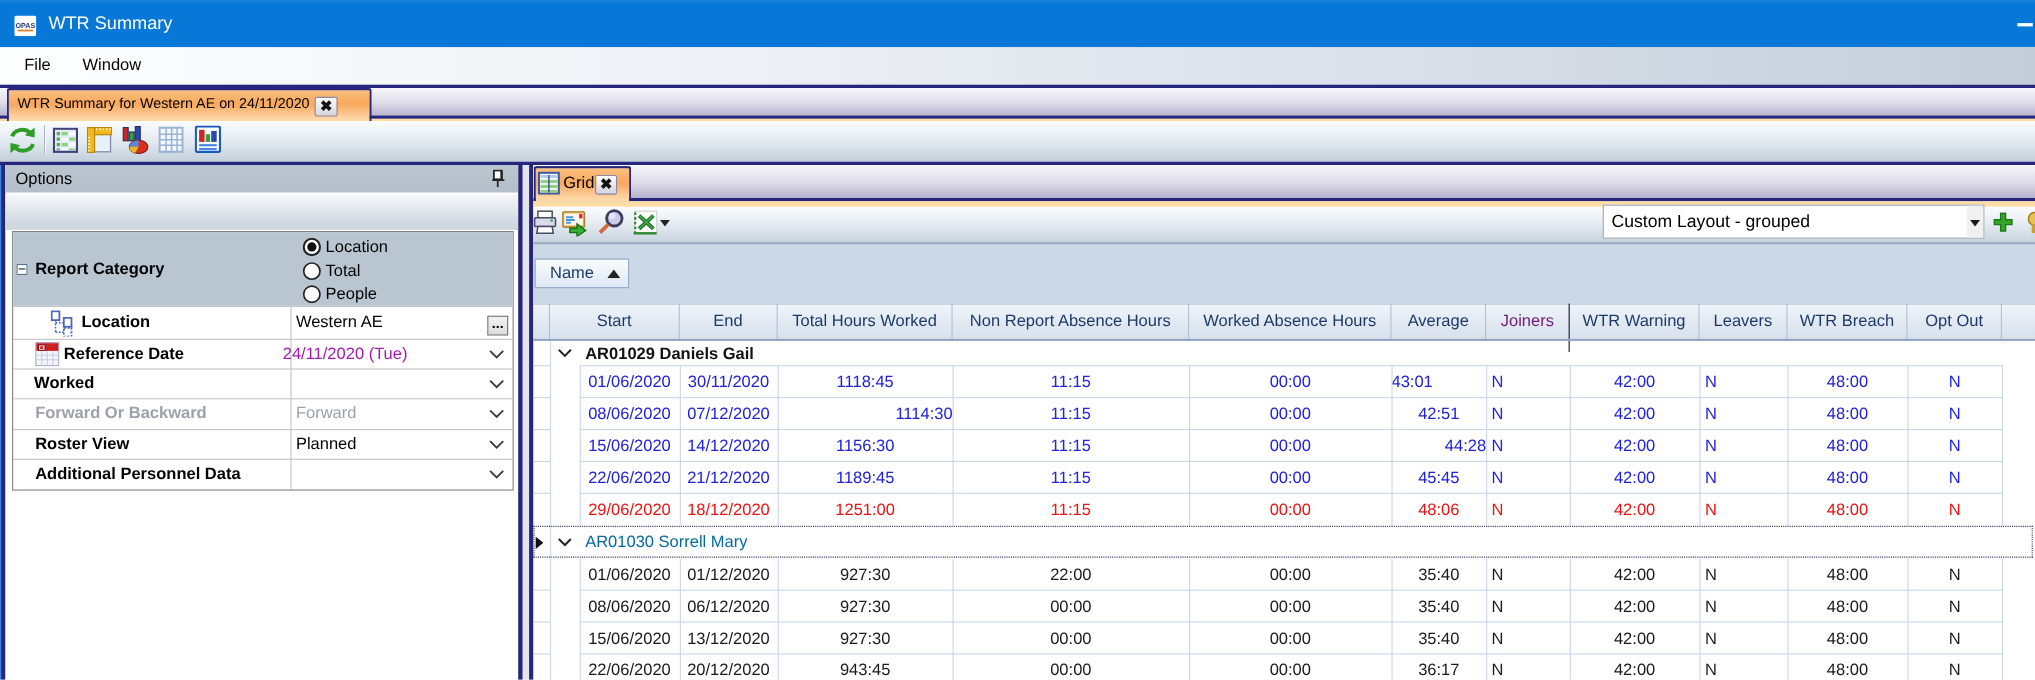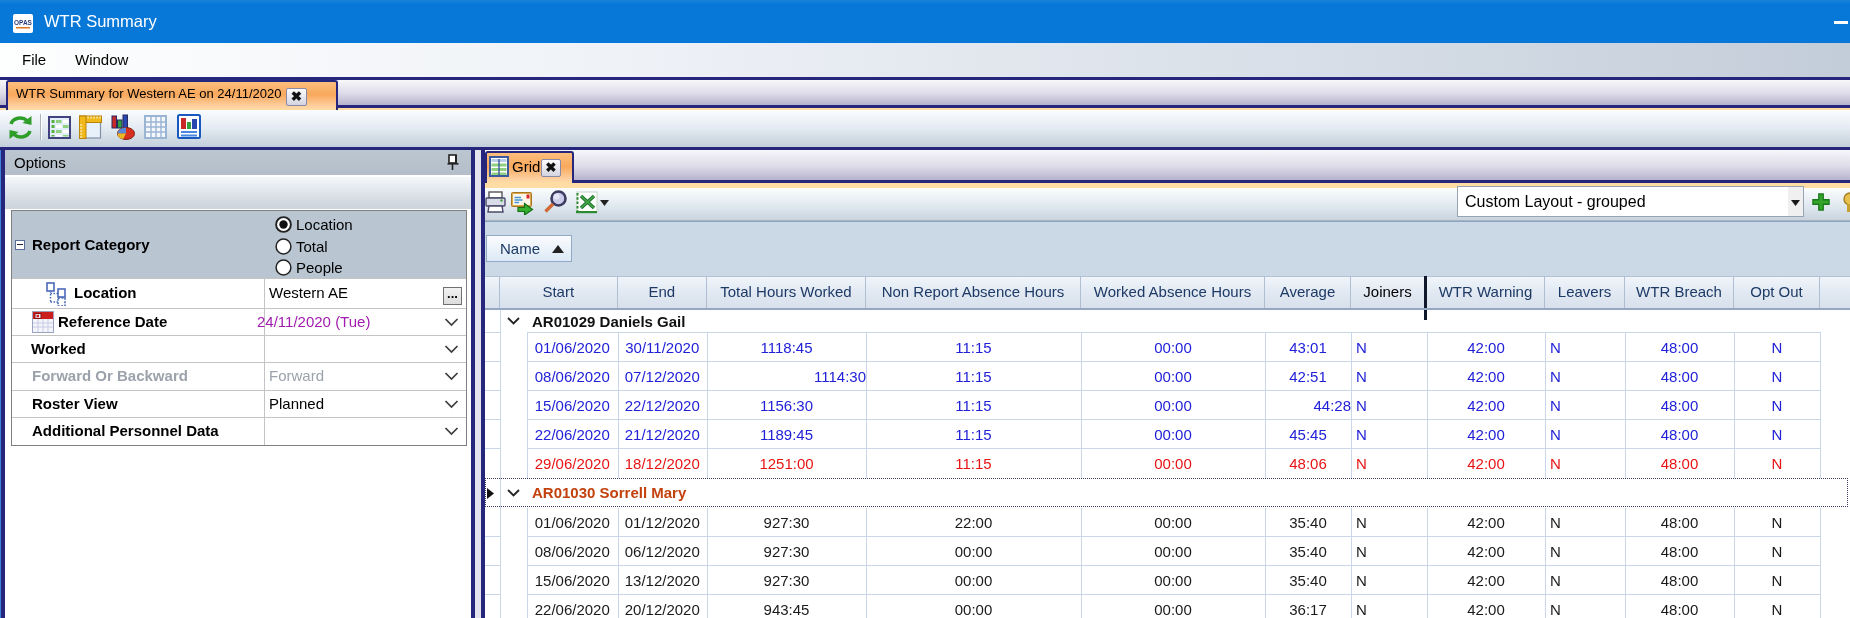--- a/index.html
+++ b/index.html
@@ -217,55 +217,55 @@
 <svg class="a" style="left:552px;top:245px" width="12" height="8" viewBox="0 0 12 8">
     <path d="M6 0 L12 8 H0 Z" fill="#222"></path>
   </svg>
 <div class="a" style="left:484.5px;top:275.5px;width:1365.5px;height:32px;background:linear-gradient(180deg,#f0f5fa 0,#e3eaf3 45%,#d7e0ec 100%);border-top:1px solid #b4c2d4"></div>
 <div class="a" style="left:500px;top:275.5px;width:117.5px;height:32px;line-height:32px;text-align:center;color:#1d3a66;border-right:1px solid #aebfd4;overflow:hidden">Start</div>
 <div class="a" style="left:617.5px;top:275.5px;width:89.5px;height:32px;line-height:32px;text-align:center;color:#1d3a66;border-right:1px solid #aebfd4;overflow:hidden">End</div>
 <div class="a" style="left:707px;top:275.5px;width:159px;height:32px;line-height:32px;text-align:center;color:#1d3a66;border-right:1px solid #aebfd4;overflow:hidden">Total Hours Worked</div>
 <div class="a" style="left:866px;top:275.5px;width:215px;height:32px;line-height:32px;text-align:center;color:#1d3a66;border-right:1px solid #aebfd4;overflow:hidden">Non Report Absence Hours</div>
 <div class="a" style="left:1081px;top:275.5px;width:184px;height:32px;line-height:32px;text-align:center;color:#1d3a66;border-right:1px solid #aebfd4;overflow:hidden">Worked Absence Hours</div>
 <div class="a" style="left:1265px;top:275.5px;width:86px;height:32px;line-height:32px;text-align:center;color:#1d3a66;border-right:1px solid #aebfd4;overflow:hidden">Average</div>
-<div class="a" style="left:1351px;top:275.5px;width:76px;height:44px;line-height:32px;text-align:center;color:#000000;border-right:3px solid #0f172a;overflow:hidden">Joiners</div>
+<div class="a" style="left:1351px;top:275.5px;width:76px;height:44px;line-height:32px;text-align:center;color:#701a75;border-right:1px solid #0f172a;overflow:hidden">Joiners</div>
 <div class="a" style="left:1427px;top:275.5px;width:118px;height:32px;line-height:32px;text-align:center;color:#1d3a66;border-right:1px solid #aebfd4;overflow:hidden">WTR Warning</div>
 <div class="a" style="left:1545px;top:275.5px;width:80px;height:32px;line-height:32px;text-align:center;color:#1d3a66;border-right:1px solid #aebfd4;overflow:hidden">Leavers</div>
 <div class="a" style="left:1625px;top:275.5px;width:109px;height:32px;line-height:32px;text-align:center;color:#1d3a66;border-right:1px solid #aebfd4;overflow:hidden">WTR Breach</div>
 <div class="a" style="left:1734px;top:275.5px;width:86px;height:32px;line-height:32px;text-align:center;color:#1d3a66;border-right:1px solid #aebfd4;overflow:hidden">Opt Out</div>
 <div class="a" style="left:484.5px;top:275.5px;width:15.5px;height:32px;border-right:1px solid #aebfd4"></div>
 <div class="a" style="left:484.5px;top:307.5px;width:1365.5px;height:2px;background:#96a7c2"></div>
 <svg class="a" style="left:507px;top:317px" width="13" height="8" viewBox="0 0 13 8">
     <path d="M1 1 L6.5 6.5 L12 1" fill="none" stroke="#222" stroke-width="1.8"></path>
   </svg>
 <div class="a" style="left:532px;top:309.5px;height:23px;line-height:23px;font-weight:bold;color:#111">AR01029 Daniels Gail</div>
 <div class="a" style="left:527px;top:332.5px;width:90.5px;height:29px;line-height:29px;text-align:center;color:#2121d8">01/06/2020</div>
 <div class="a" style="left:617.5px;top:332.5px;width:89.5px;height:29px;line-height:29px;text-align:center;color:#2121d8">30/11/2020</div>
 <div class="a" style="left:707px;top:332.5px;width:159px;height:29px;line-height:29px;text-align:center;color:#2121d8">1118:45</div>
 <div class="a" style="left:866px;top:332.5px;width:215px;height:29px;line-height:29px;text-align:center;color:#2121d8">11:15</div>
 <div class="a" style="left:1081px;top:332.5px;width:184px;height:29px;line-height:29px;text-align:center;color:#2121d8">00:00</div>
-<div class="a" style="left:1265px;top:332.5px;width:86px;height:35px;line-height:29px;text-align:center;color:#2121d8">43:01</div>
+<div class="a" style="left:1265px;top:332.5px;width:86px;height:35px;line-height:29px;color:#2121d8">43:01</div>
 <div class="a" style="left:1351px;top:332.5px;width:76px;height:29px;line-height:29px;text-align:left;padding-left:5px;color:#2121d8">N</div>
 <div class="a" style="left:1427px;top:332.5px;width:118px;height:29px;line-height:29px;text-align:center;color:#2121d8">42:00</div>
 <div class="a" style="left:1545px;top:332.5px;width:80px;height:29px;line-height:29px;text-align:left;padding-left:5px;color:#2121d8">N</div>
 <div class="a" style="left:1625px;top:332.5px;width:109px;height:29px;line-height:29px;text-align:center;color:#2121d8">48:00</div>
 <div class="a" style="left:1734px;top:332.5px;width:86px;height:29px;line-height:29px;text-align:center;color:#2121d8">N</div>
 <div class="a" style="left:527px;top:361.5px;width:90.5px;height:29px;line-height:29px;text-align:center;color:#2121d8">08/06/2020</div>
 <div class="a" style="left:617.5px;top:361.5px;width:89.5px;height:29px;line-height:29px;text-align:center;color:#2121d8">07/12/2020</div>
 <div class="a" style="left:707px;top:361.5px;width:159px;height:29px;line-height:29px;text-align:right;color:#2121d8">1114:30</div>
 <div class="a" style="left:866px;top:361.5px;width:215px;height:29px;line-height:29px;text-align:center;color:#2121d8">11:15</div>
 <div class="a" style="left:1081px;top:361.5px;width:184px;height:29px;line-height:29px;text-align:center;color:#2121d8">00:00</div>
 <div class="a" style="left:1265px;top:361.5px;width:86px;height:29px;line-height:29px;text-align:center;color:#2121d8">42:51</div>
 <div class="a" style="left:1351px;top:361.5px;width:76px;height:29px;line-height:29px;text-align:left;padding-left:5px;color:#2121d8">N</div>
 <div class="a" style="left:1427px;top:361.5px;width:118px;height:29px;line-height:29px;text-align:center;color:#2121d8">42:00</div>
 <div class="a" style="left:1545px;top:361.5px;width:80px;height:29px;line-height:29px;text-align:left;padding-left:5px;color:#2121d8">N</div>
 <div class="a" style="left:1625px;top:361.5px;width:109px;height:29px;line-height:29px;text-align:center;color:#2121d8">48:00</div>
 <div class="a" style="left:1734px;top:361.5px;width:86px;height:29px;line-height:29px;text-align:center;color:#2121d8">N</div>
 <div class="a" style="left:527px;top:390.5px;width:90.5px;height:29px;line-height:29px;text-align:center;color:#2121d8">15/06/2020</div>
-<div class="a" style="left:617.5px;top:390.5px;width:89.5px;height:29px;line-height:29px;text-align:center;color:#2121d8">22/12/2020</div>
+<div class="a" style="left:617.5px;top:390.5px;width:89.5px;height:29px;line-height:29px;text-align:center;color:#2121d8">14/12/2020</div>
 <div class="a" style="left:707px;top:390.5px;width:159px;height:29px;line-height:29px;text-align:center;color:#2121d8">1156:30</div>
 <div class="a" style="left:866px;top:390.5px;width:215px;height:29px;line-height:29px;text-align:center;color:#2121d8">11:15</div>
 <div class="a" style="left:1081px;top:390.5px;width:184px;height:29px;line-height:29px;text-align:center;color:#2121d8">00:00</div>
 <div class="a" style="left:1265px;top:390.5px;width:86px;height:29px;line-height:29px;text-align:right;color:#2121d8">44:28</div>
 <div class="a" style="left:1351px;top:390.5px;width:76px;height:29px;line-height:29px;text-align:left;padding-left:5px;color:#2121d8">N</div>
 <div class="a" style="left:1427px;top:390.5px;width:118px;height:29px;line-height:29px;text-align:center;color:#2121d8">42:00</div>
 <div class="a" style="left:1545px;top:390.5px;width:80px;height:29px;line-height:29px;text-align:left;padding-left:5px;color:#2121d8">N</div>
 <div class="a" style="left:1625px;top:390.5px;width:109px;height:29px;line-height:29px;text-align:center;color:#2121d8">48:00</div>
 <div class="a" style="left:1734px;top:390.5px;width:86px;height:29px;line-height:29px;text-align:center;color:#2121d8">N</div>
 <div class="a" style="left:527px;top:419.5px;width:90.5px;height:29px;line-height:29px;text-align:center;color:#2121d8">22/06/2020</div>
@@ -307,21 +307,21 @@
 <div class="a" style="left:1734px;top:331.5px;width:1px;height:146.0px;background:#c9d6e8"></div>
 <div class="a" style="left:1820px;top:331.5px;width:1px;height:146.0px;background:#c9d6e8"></div>
 <div class="a" style="left:527px;top:331.5px;width:1px;height:146.0px;background:#c9d6e8"></div>
 <div class="a" style="left:484.5px;top:477.5px;width:1363.5px;height:29.5px;border-top:1px dotted #3c3c64;border-bottom:1px dotted #3c3c64;border-left:1px dotted #3c3c64;border-right:1px dotted #3c3c64"></div>
 <svg class="a" style="left:486px;top:487.5px" width="8" height="11" viewBox="0 0 8 11">
     <path d="M1 0 L8 5.5 L1 11 Z" fill="#111"></path>
   </svg>
 <svg class="a" style="left:507px;top:488.5px" width="13" height="8" viewBox="0 0 13 8">
     <path d="M1 1 L6.5 6.5 L12 1" fill="none" stroke="#222" stroke-width="1.8"></path>
   </svg>
-<div class="a" style="left:532px;top:479.5px;height:26px;line-height:26px;font-weight:bold;color:#c2410c">AR01030 Sorrell Mary</div>
+<div class="a" style="left:532px;top:479.5px;height:26px;line-height:26px;font-weight:normal;color:#0369a1">AR01030 Sorrell Mary</div>
 <div class="a" style="left:527px;top:507.5px;width:90.5px;height:29px;line-height:29px;text-align:center;color:#1a1a1a">01/06/2020</div>
 <div class="a" style="left:617.5px;top:507.5px;width:89.5px;height:29px;line-height:29px;text-align:center;color:#1a1a1a">01/12/2020</div>
 <div class="a" style="left:707px;top:507.5px;width:159px;height:29px;line-height:29px;text-align:center;color:#1a1a1a">927:30</div>
 <div class="a" style="left:866px;top:507.5px;width:215px;height:29px;line-height:29px;text-align:center;color:#1a1a1a">22:00</div>
 <div class="a" style="left:1081px;top:507.5px;width:184px;height:29px;line-height:29px;text-align:center;color:#1a1a1a">00:00</div>
 <div class="a" style="left:1265px;top:507.5px;width:86px;height:29px;line-height:29px;text-align:center;color:#1a1a1a">35:40</div>
 <div class="a" style="left:1351px;top:507.5px;width:76px;height:29px;line-height:29px;text-align:left;padding-left:5px;color:#1a1a1a">N</div>
 <div class="a" style="left:1427px;top:507.5px;width:118px;height:29px;line-height:29px;text-align:center;color:#1a1a1a">42:00</div>
 <div class="a" style="left:1545px;top:507.5px;width:80px;height:29px;line-height:29px;text-align:left;padding-left:5px;color:#1a1a1a">N</div>
 <div class="a" style="left:1625px;top:507.5px;width:109px;height:29px;line-height:29px;text-align:center;color:#1a1a1a">48:00</div>

